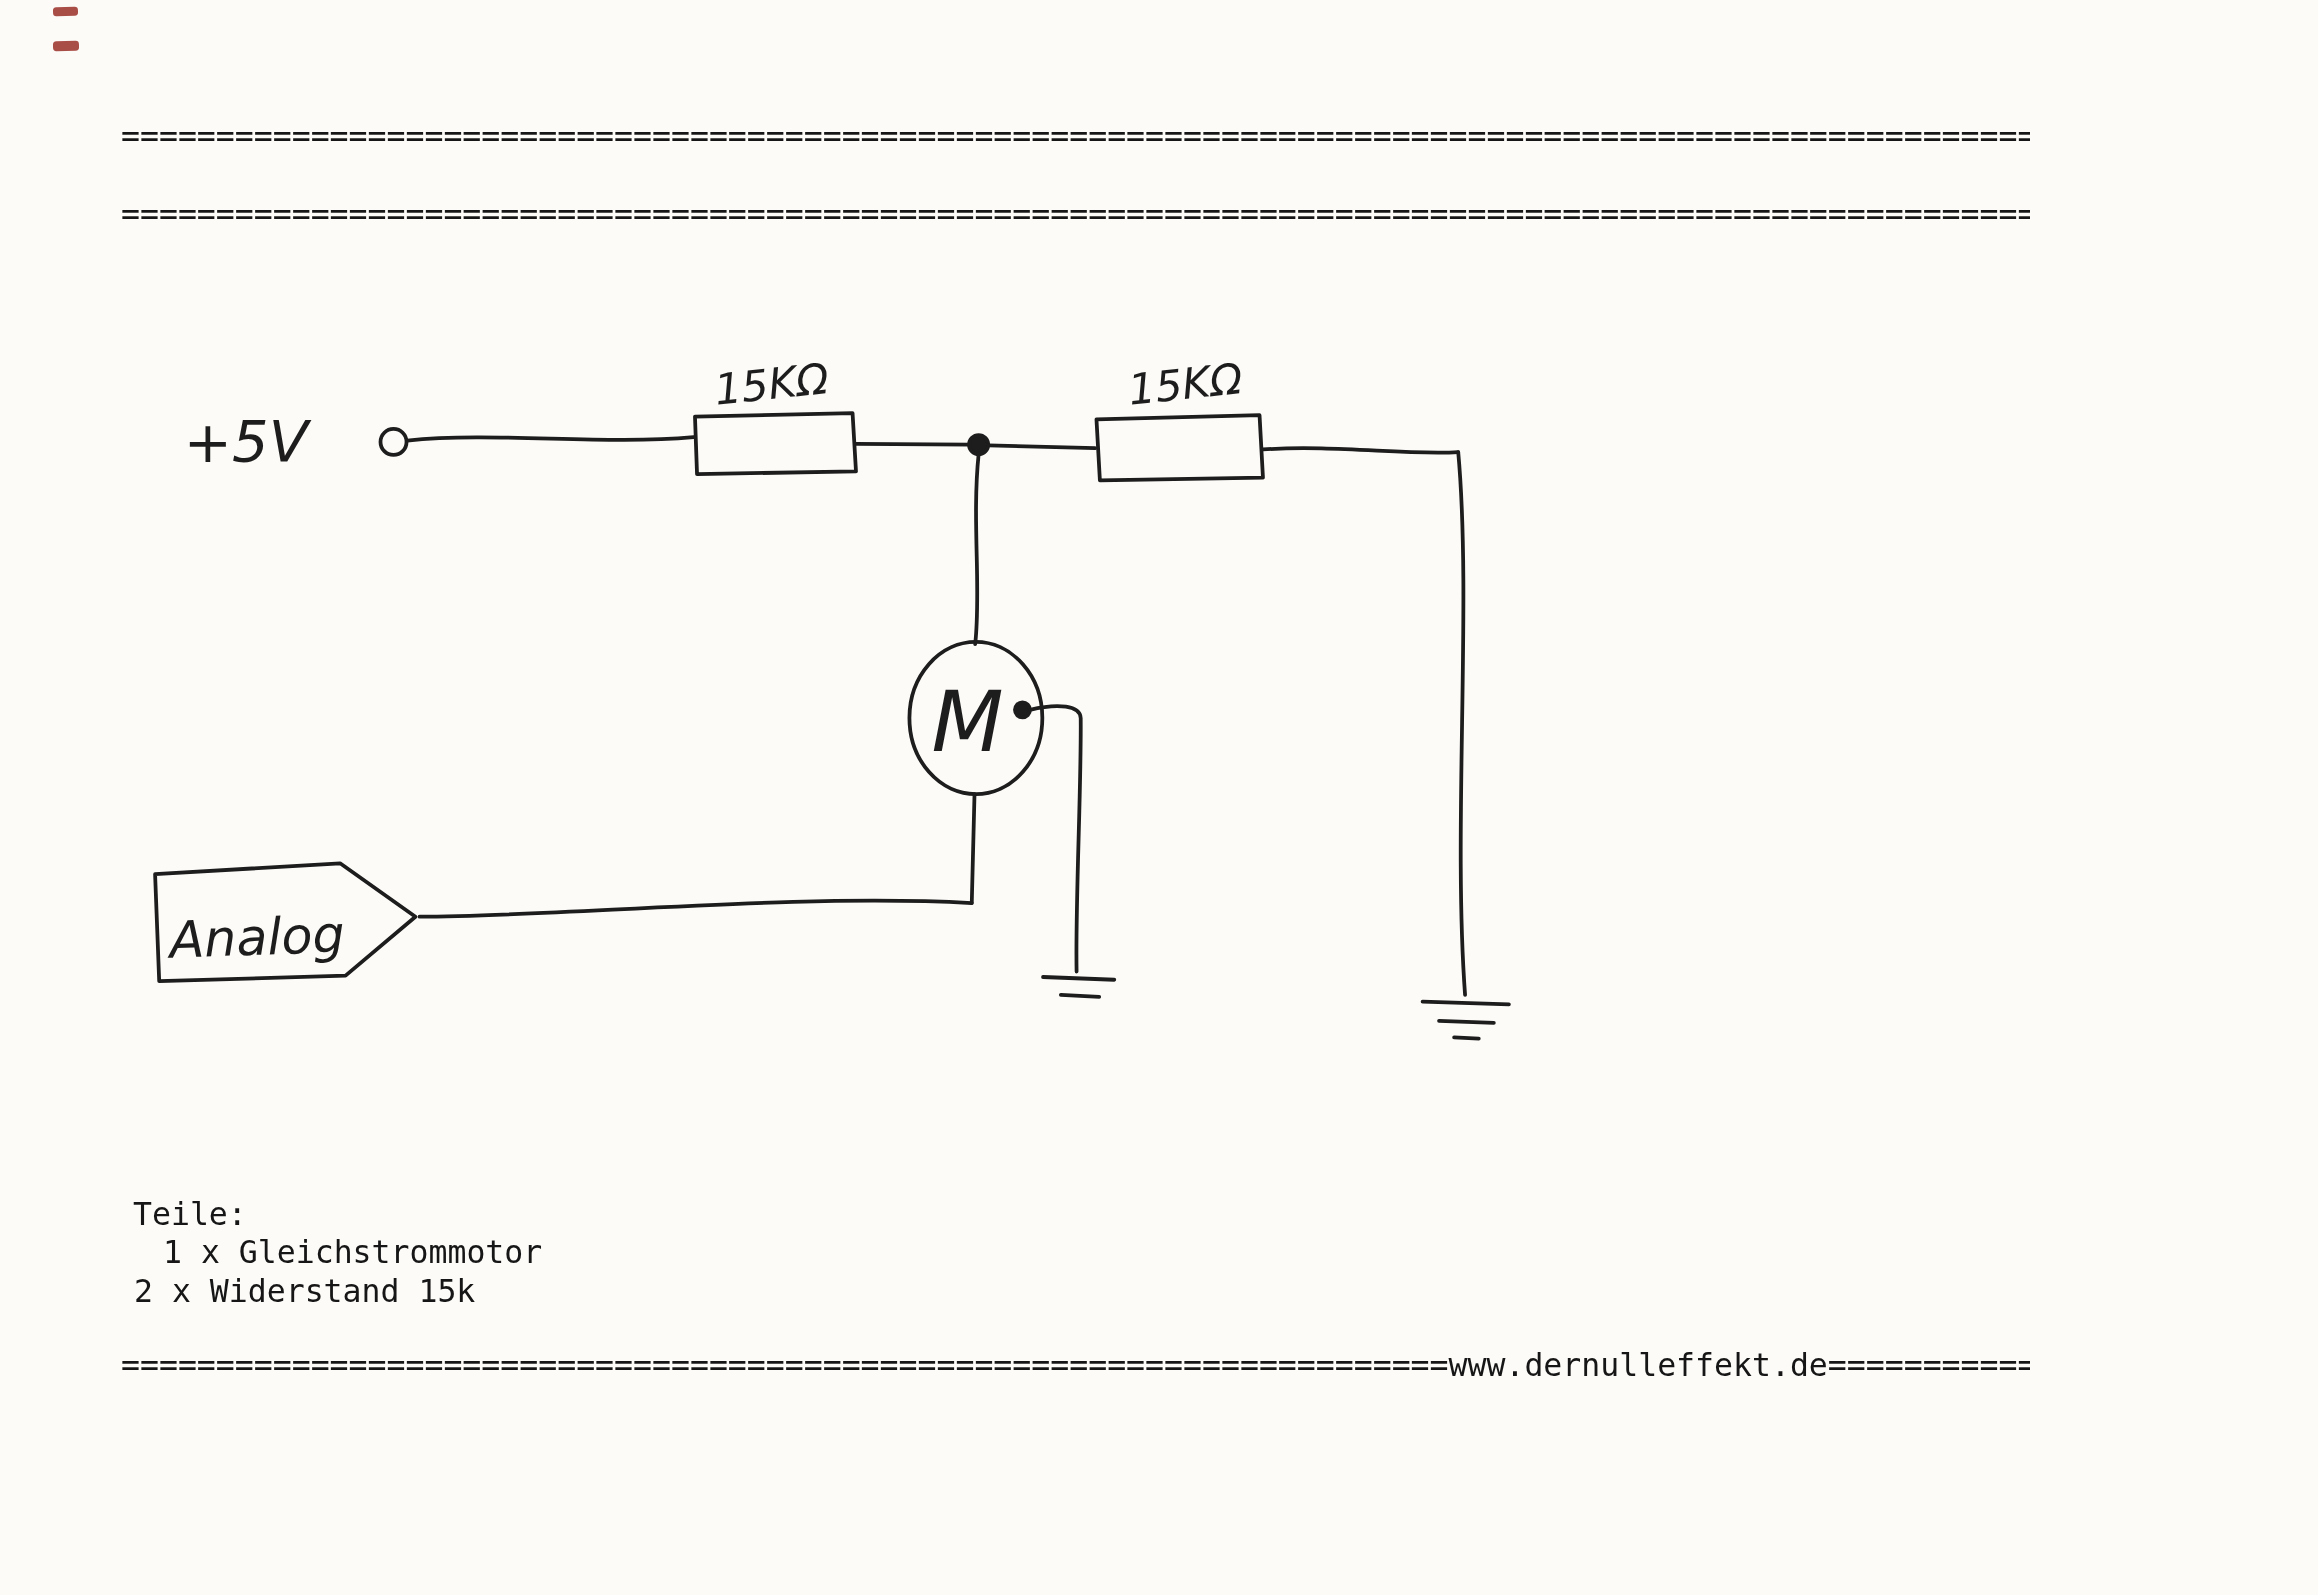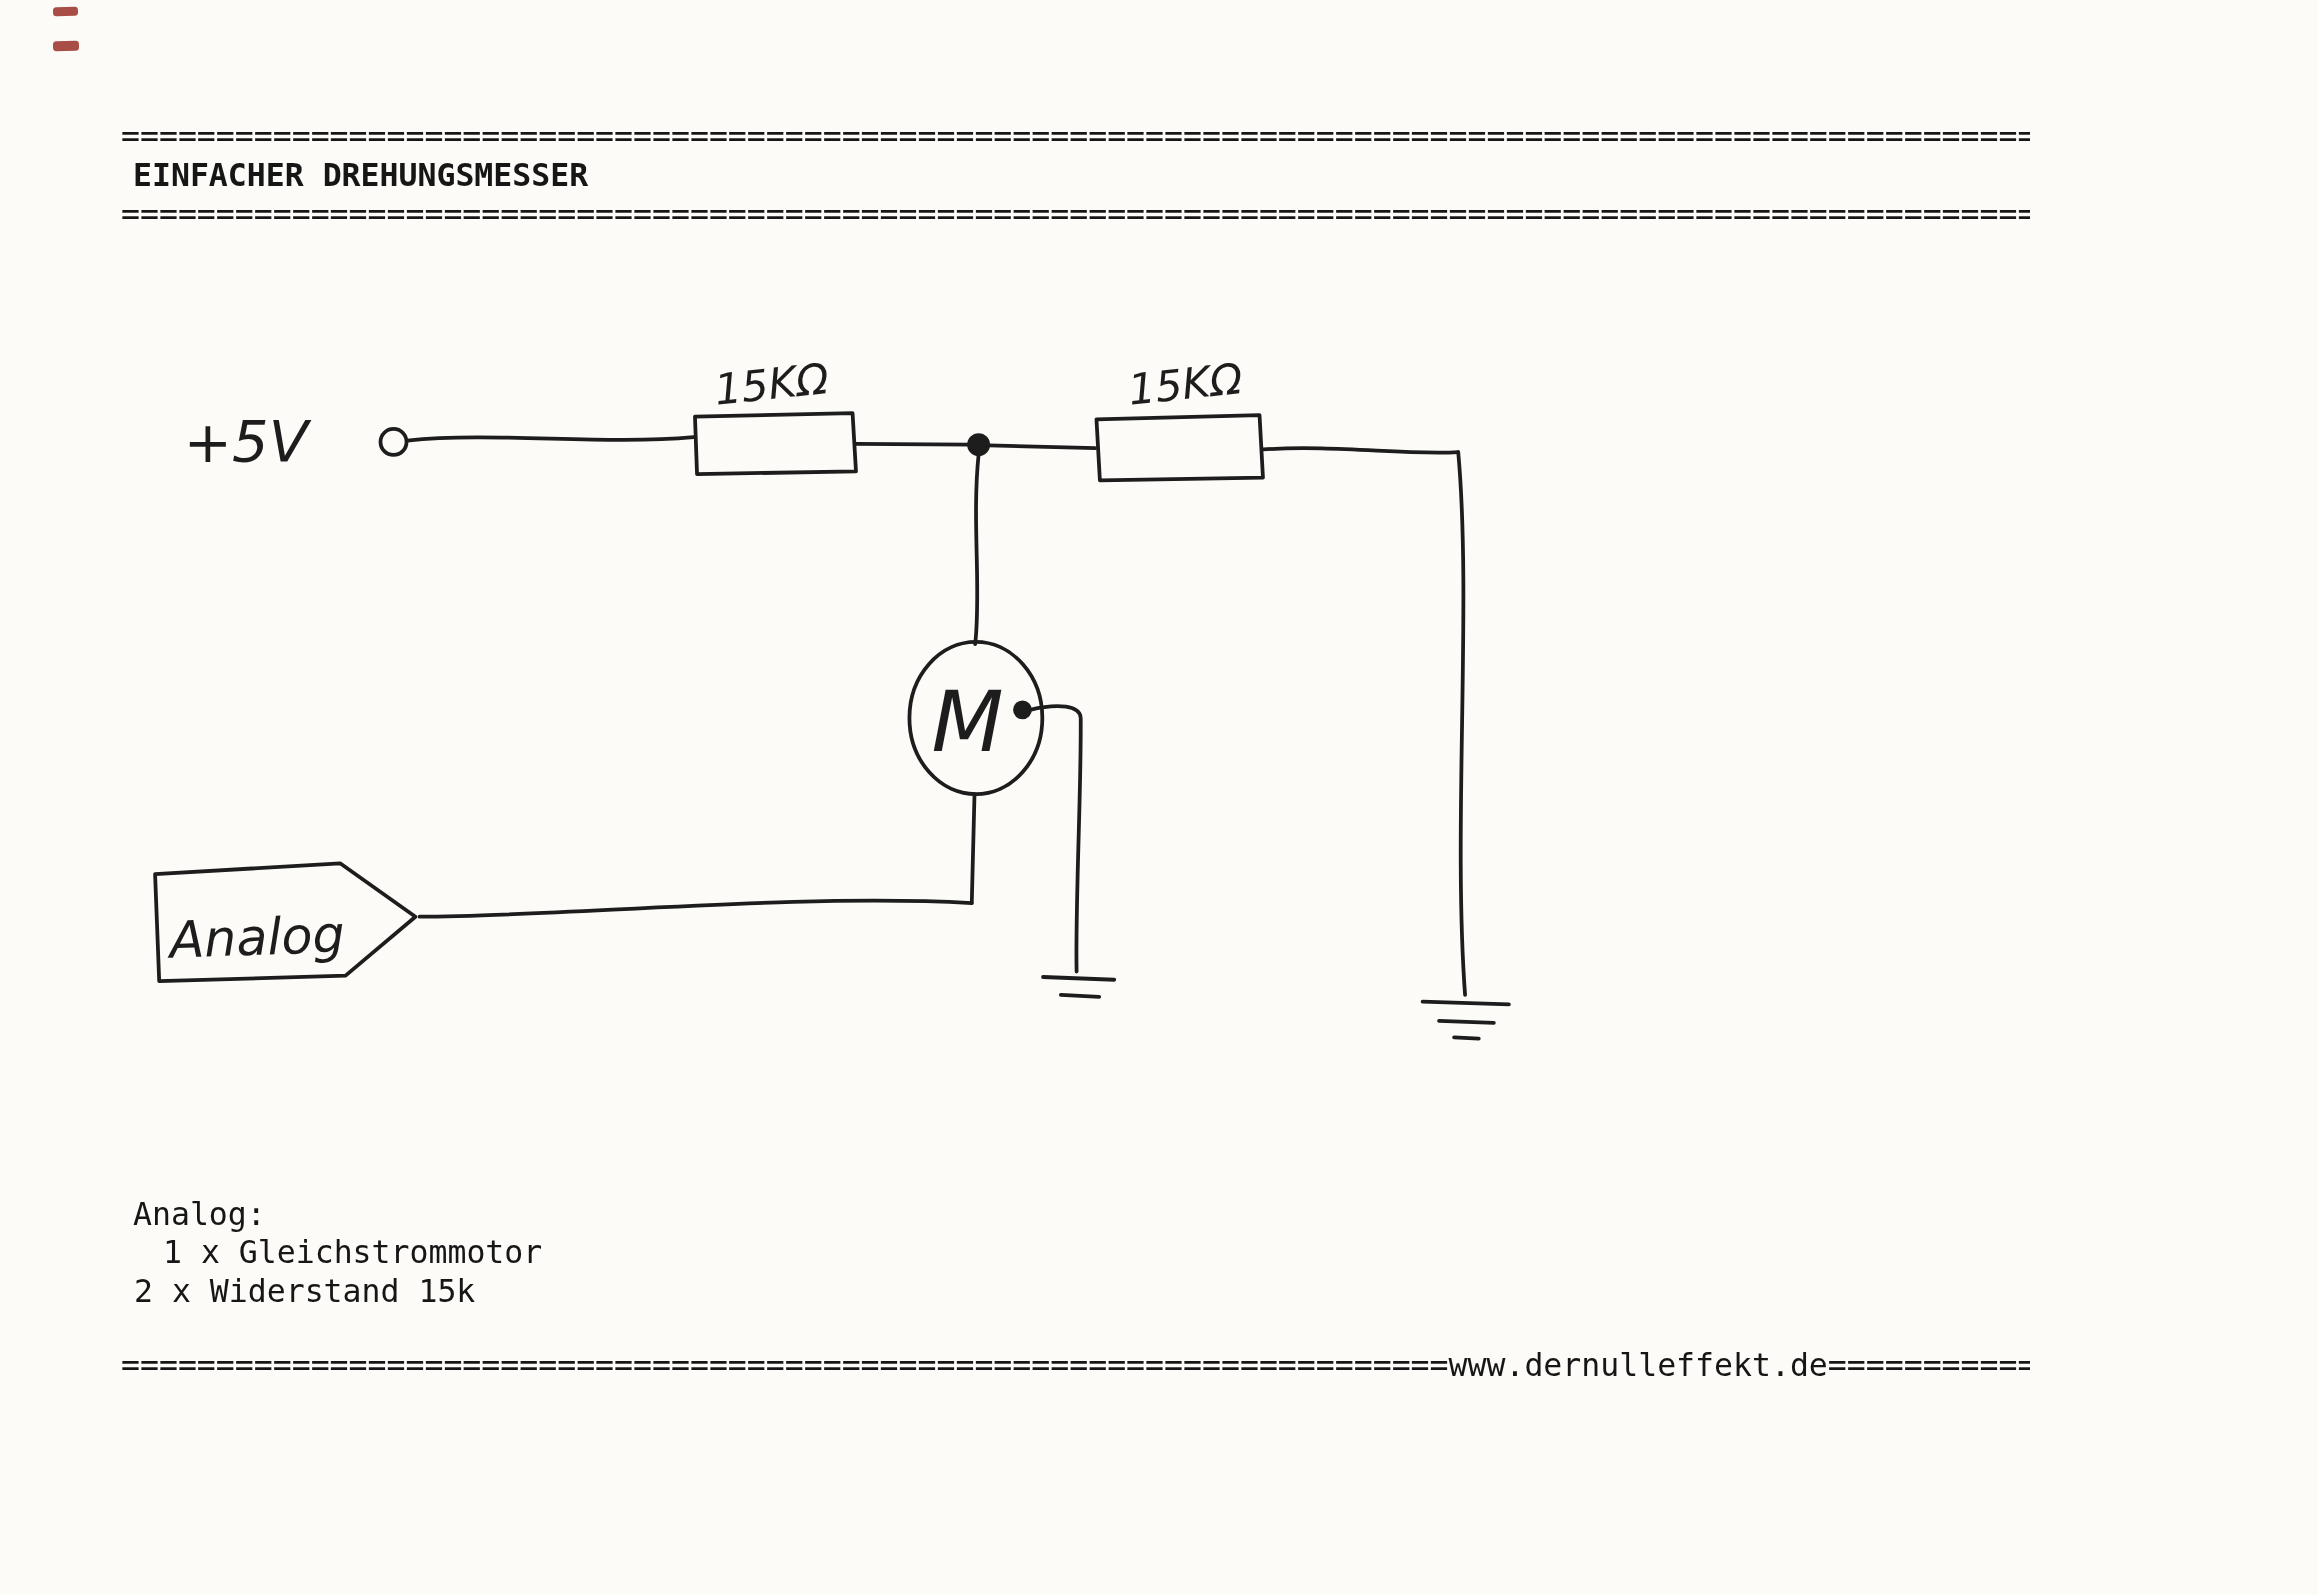--- a/index.html
+++ b/index.html
@@ -43,21 +43,20 @@
 </style>
 </head>
 <body>
 
 <div id="page">
 
   <div class="red-mark" style="left:53px; top:6.9px; width:25px; height:9px; transform:rotate(-2deg);"></div>
   <div class="red-mark" style="left:53px; top:41px; width:26px; height:9.6px; transform:rotate(-1deg);"></div>
 
   <div class="mono-line divider" style="top:119px;">==============================================================================================================</div>
-  <div class="mono-line title" style="left:133px; top:158px;">EINFACHER DREHUNGSMESSER</div>
   <div class="mono-line divider" style="top:197px;">==============================================================================================================</div>
 
   <svg id="schematic-svg" width="2319" height="1595" viewBox="0 0 3384 2328">
     <g stroke="#1d1d1d" stroke-width="5.5" fill="none" stroke-linecap="round" stroke-linejoin="round">
 
       <circle cx="574" cy="645" r="19"></circle>
 
       <path d="M594 643 C 720 630, 880 650, 1012 638"></path>
 
       <path d="M1014 608 L1244 603 L1249 688 L1017 692 Z"></path>
@@ -98,21 +97,21 @@
       <path d="M606 1338 L496 1260 L226 1276 L232 1432 L504 1424 Z"></path>
     </g>
 
     <text class="hand" x="268" y="674" font-size="84">+5V</text>
     <text class="hand" x="1128" y="582" font-size="62" text-anchor="middle" transform="rotate(-6 1128 582)">15KΩ</text>
     <text class="hand" x="1732" y="582" font-size="62" text-anchor="middle" transform="rotate(-6 1732 582)">15KΩ</text>
     <text class="hand" x="1412" y="1096" font-size="122" text-anchor="middle">M</text>
     <text class="hand" x="248" y="1398" font-size="74" transform="rotate(-2 248 1398)">Analog</text>
   </svg>
 
-  <div class="mono-line" style="left:133px; top:1197px;">Analog:</div>
+  <div class="mono-line" style="left:133px; top:1197px;">Teile:</div>
   <div class="mono-line" style="left:144px; top:1235px;text-align:right;"> 1 x Gleichstrommotor</div>
   <div class="mono-line" style="left:115px; top:1274px;"> 2 x Widerstand 15k</div>
 
   <div class="mono-line footer-line divider" style="top:1348px;">
     <span>======================================================================</span>
     <span>www.dernulleffekt.de</span>
     <span>===========</span>
   </div>
 
 </div>

